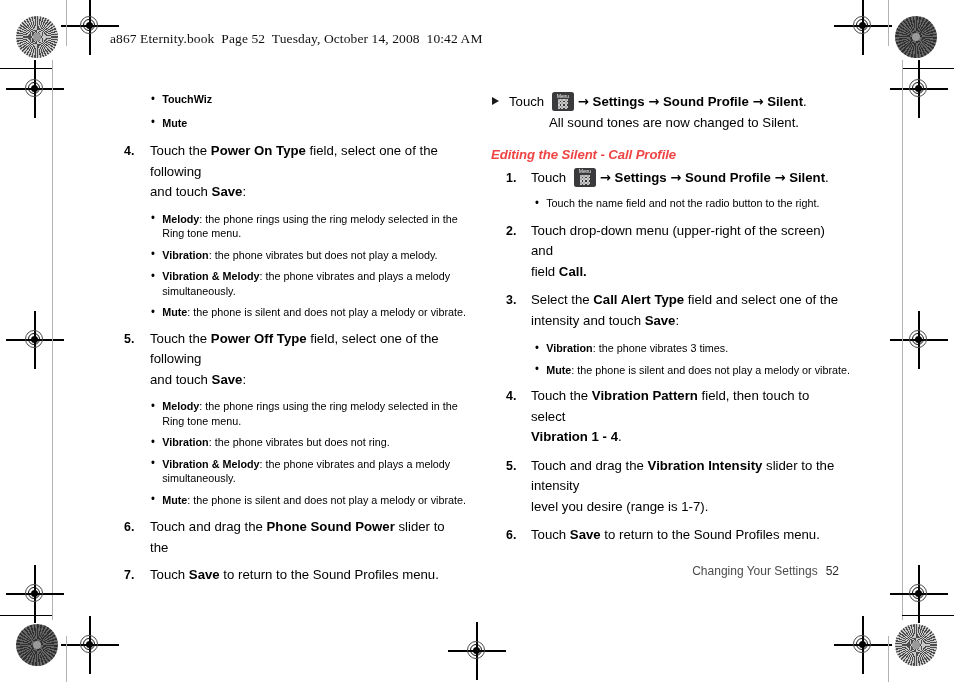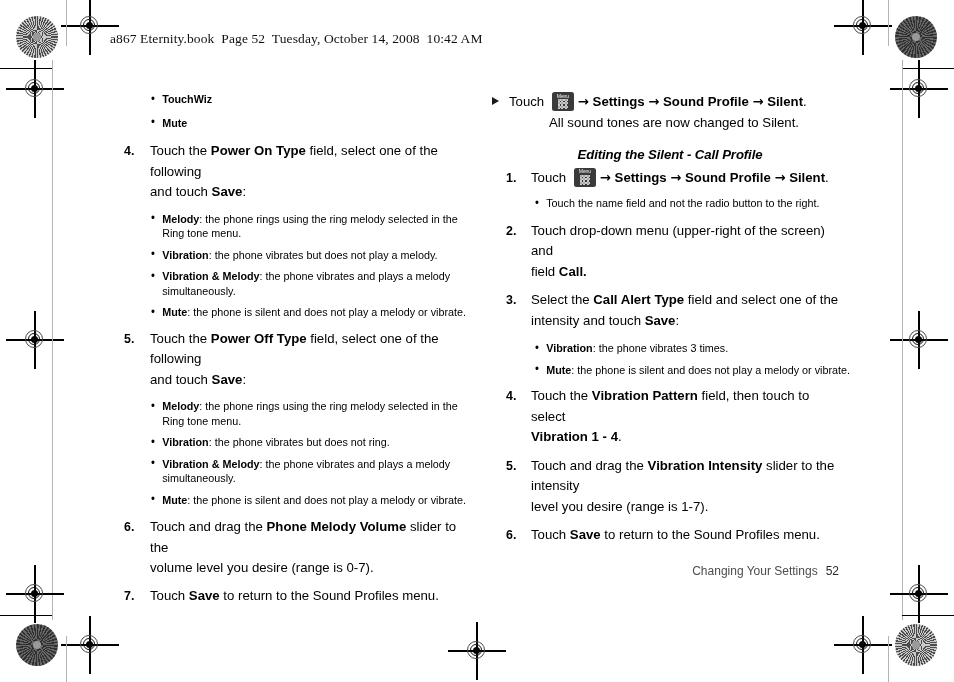--- a/index.html
+++ b/index.html
@@ -120,24 +120,23 @@
     font-size: 15px;
     font-weight: bold;
     color: #3b5bab;
     margin: 0 0 9px 0;
     letter-spacing: -0.1px;
   }
   .h-sub {
     font-size: 13.2px;
     font-weight: bold;
     font-style: italic;
-    color: #000000;
-    margin: 14px 0 6px 14px;
+    color: #ef4444;
+    margin: 14px 0 6px 4px;
     letter-spacing: -0.1px;
-    text-align: center;
   }
 
   
   .para {
     font-size: 13.2px;
     line-height: 19.5px;
     margin: 0 0 4px 0;
     padding-left: 10px;
   }
 
@@ -406,22 +405,21 @@
   </div>
   <div class="bullet bl-l">
     <b>Vibration &amp; Melody</b><span>: the phone vibrates and plays a melody simultaneously.</span>
   </div>
   <div class="bullet bl-l" style="margin-bottom:10px;">
     <b>Mute</b><span>: the phone is silent and does not play a melody or vibrate.</span>
   </div>
 
   <div class="step" style="margin-bottom:6px;">
     <span class="num">6.</span>
-    <span>Touch and drag the </span><b>Phone Melody Volume</b><span> slider to the</span><br>
-    <span>volume level you desire (range is 0-7).</span>
+    <span>Touch and drag the </span><b>Phone Sound Power</b><span> slider to the</span><br>
   </div>
 
   <div class="step" style="margin-top:7px;">
     <span class="num">7.</span>
     <span>Touch </span><b>Save</b><span> to return to the Sound Profiles menu.</span>
   </div>
 
 </div>
 
 <div class="col col-right">

